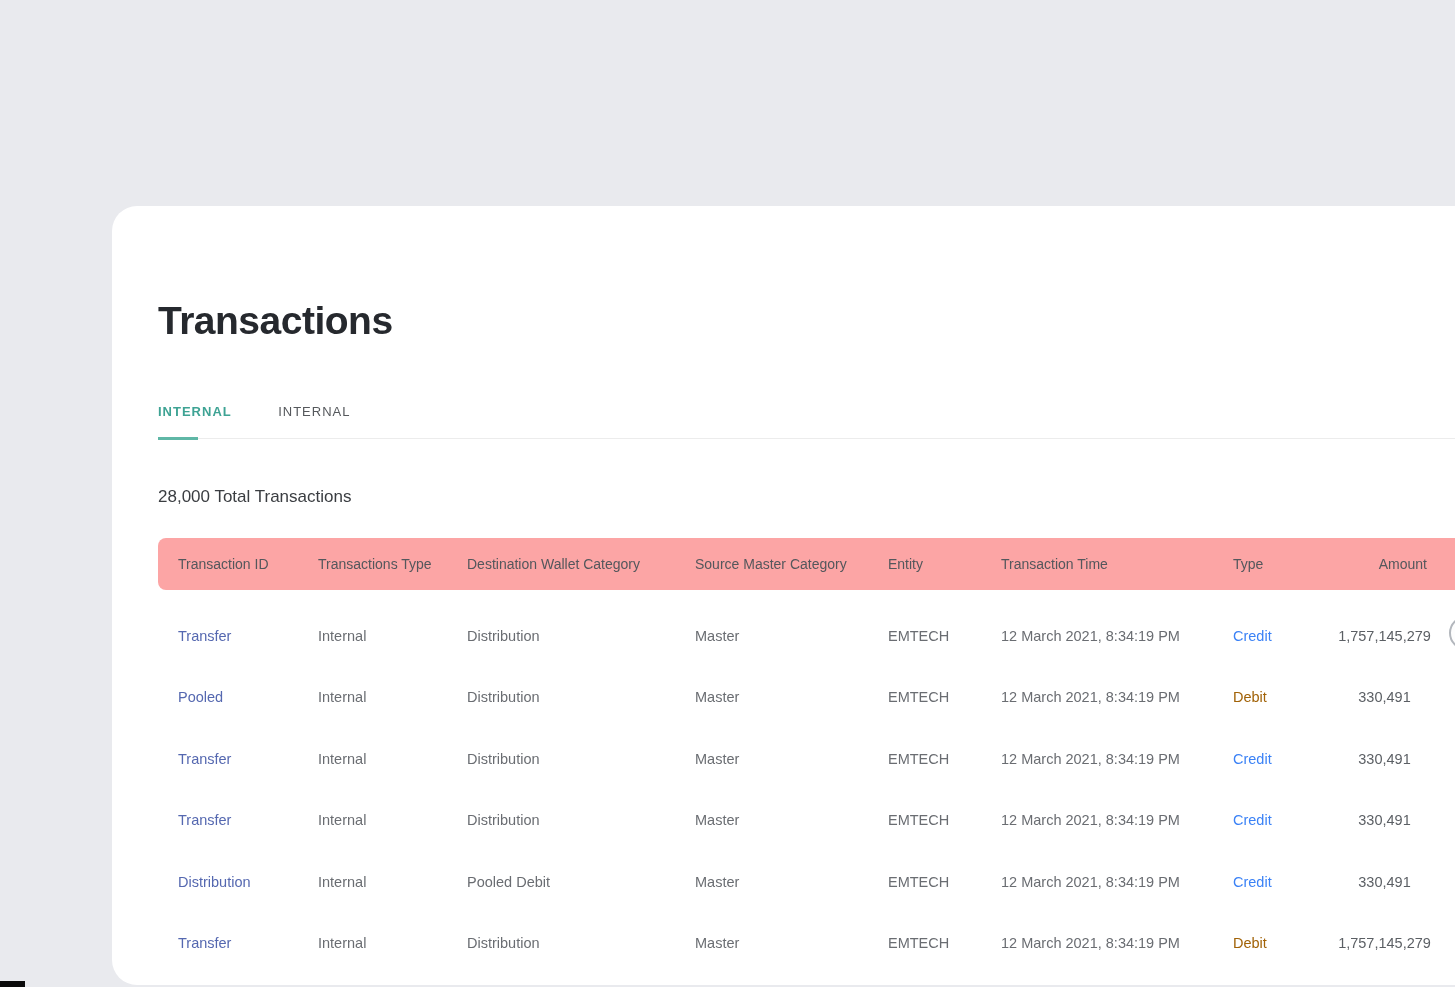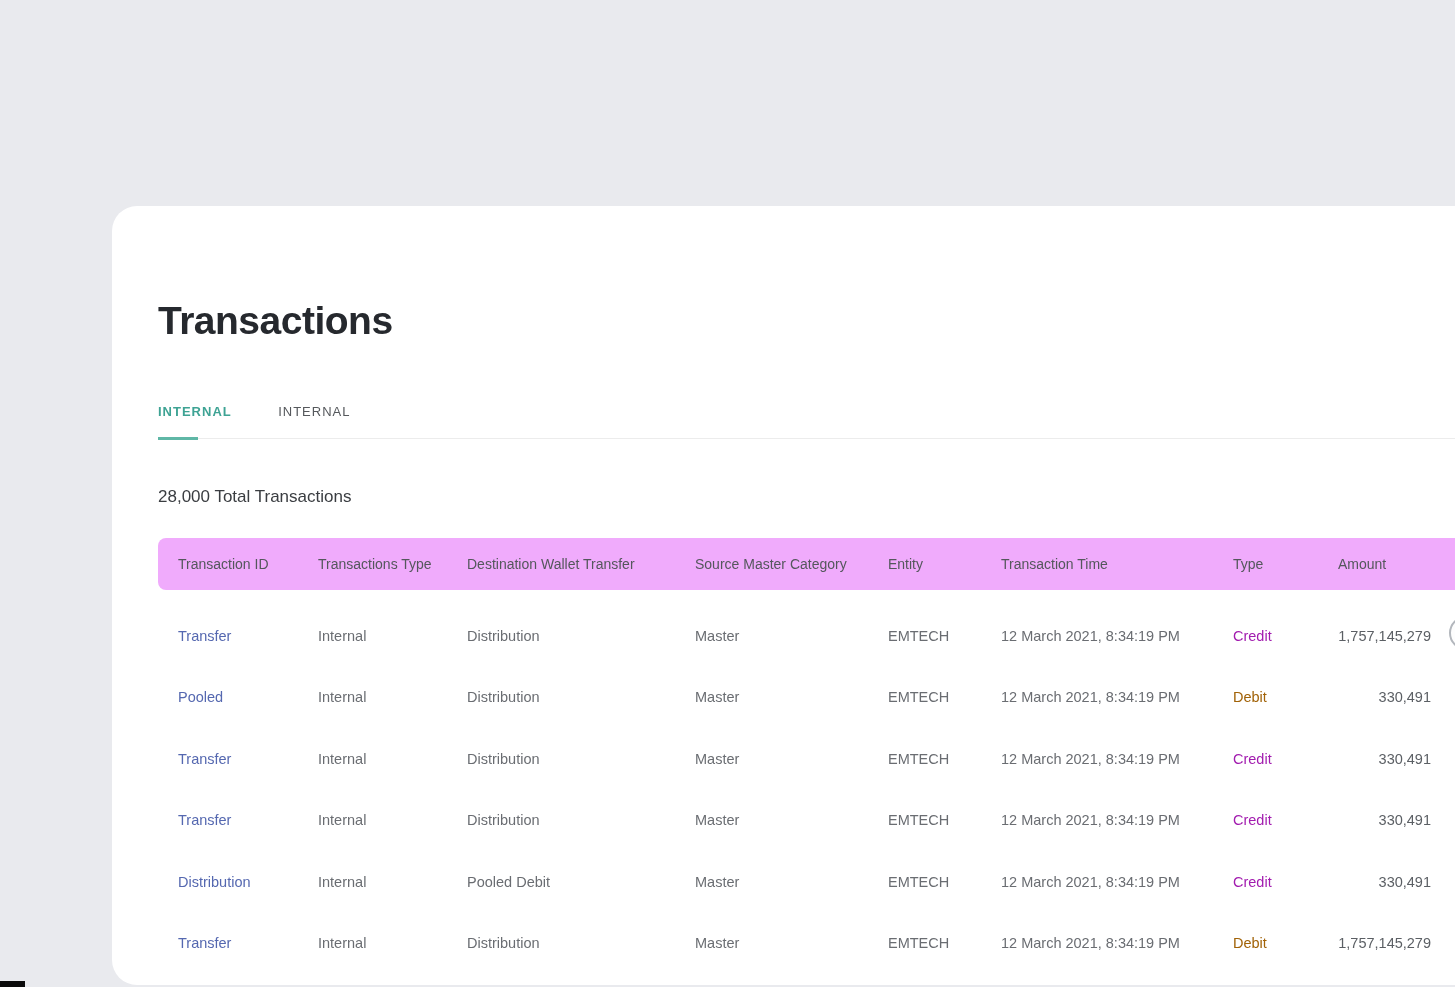--- a/index.html
+++ b/index.html
@@ -62,38 +62,38 @@
     width:1297px;
   }
   .thead, .trow {
     display:grid;
     grid-template-columns:140px 149px 228px 193px 113px 232px 105px 1fr;
     align-items:center;
     padding-left:20px;
   }
   .thead {
     height:52px;
-    background:#f0abfc;
+    background:#fca5a5;
     border-top-left-radius:8px;
     border-bottom-left-radius:8px;
     font-size:14px;
     color:#54575c;
   }
   .tbody { padding-top:15px; }
   .trow { height:61.5px; }
   .cell {
     font-size:14.5px;
     color:#6a6d72;
     white-space:nowrap;
     overflow:hidden;
   }
   .c-id { color:#5568b0; cursor:pointer; }
-  .c-amount { text-align:right; padding-right:24px; color:#5b5f64; }
-  .hc-amount { padding-right:28px; }
-  .c-dir.credit { color:#a21caf; }
+  .c-amount { text-align:center; padding-right:24px; color:#5b5f64; }
+  .hc-amount { text-align:right; padding-right:28px; }
+  .c-dir.credit { color:#3b82f6; }
   .c-dir.debit  { color:#a16207; }
   .edge-circle {
     position:absolute;
     left:1449px; top:616px;
     width:34px; height:34px;
     border-radius:50%;
     border:2px solid #b3b7bd;
     background:#fdfdfd;
     cursor:pointer;
   }
@@ -115,21 +115,21 @@
     <span class="tab active">INTERNAL</span>
     <span class="tab">INTERNAL</span>
   </div>
 
   <div class="summary">28,000 Total Transactions</div>
 
   <div class="table">
     <div class="thead">
       <div class="hcell">Transaction ID</div>
       <div class="hcell">Transactions Type</div>
-      <div class="hcell">Destination Wallet Transfer</div>
+      <div class="hcell">Destination Wallet Category</div>
       <div class="hcell">Source Master Category</div>
       <div class="hcell">Entity</div>
       <div class="hcell">Transaction Time</div>
       <div class="hcell">Type</div>
       <div class="hcell hc-amount">Amount</div>
     </div>
     <div class="tbody" id="tbody">
   <div class="trow">
     <div class="cell c-id">Transfer</div>
     <div class="cell">Internal</div>

